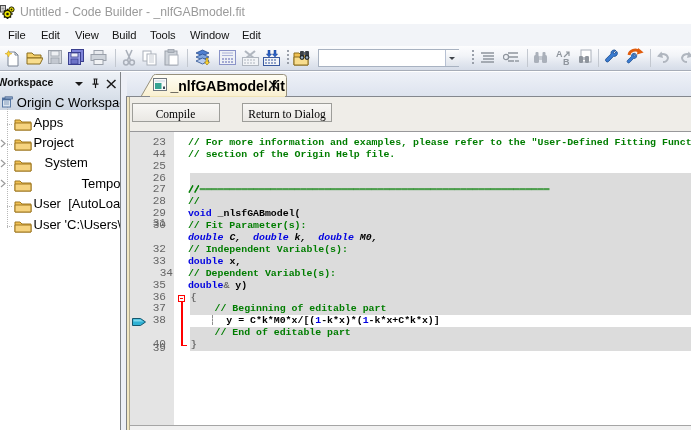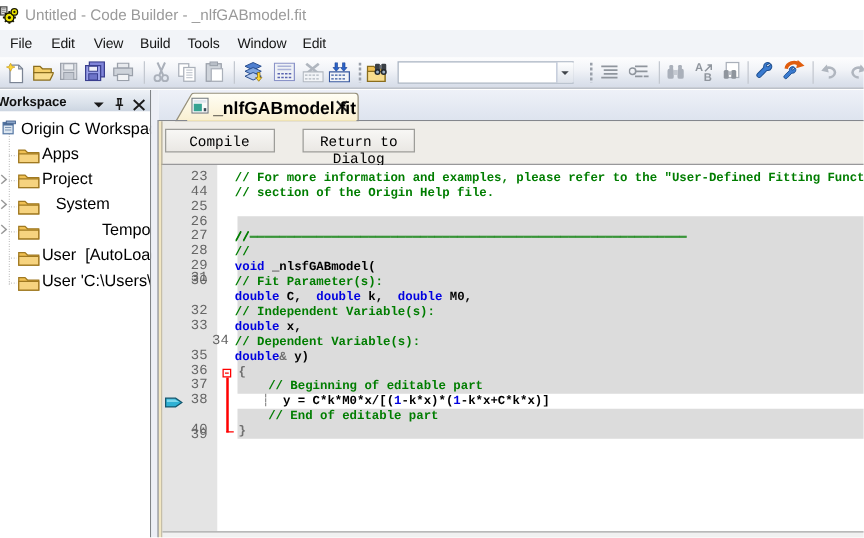--- a/index.html
+++ b/index.html
@@ -7,40 +7,40 @@
   .abs{position:absolute;}
   
   #titlebar{left:0;top:0;width:691px;height:24px;background:#fff;}
   #titletext{left:20px;top:4.5px;font-size:12.2px;color:#9a9a9a;}
   #menubar{left:0;top:24px;width:691px;height:22px;background:#f2f4f8;}
   .mi{position:absolute;top:28.8px;font-size:11.2px;color:#141414;letter-spacing:-0.1px;}
   #toolbar{left:0;top:46px;width:691px;height:24px;
      background:linear-gradient(#fdfdfe,#f2f4f8 40%,#e0e5ee 75%,#d6dce8);border-bottom:1px solid #a7adb8;}
   .tsep{position:absolute;top:49px;width:1px;height:18px;background:#c3c8d0;}
   
-  #wshead{left:0;top:72px;width:121px;height:17px;
+  #wshead{left:0;top:72px;width:121px;height:38px;
      background:linear-gradient(#eef2f7,#dbe2eb 60%,#ccd5e1);}
   #wshead .t{position:absolute;left:-2.5px;top:4.4px;font-size:10.5px;font-weight:bold;color:#101010;}
   #wsbody{left:0;top:94px;width:120px;height:336px;background:#fff;}
   #wsborder{left:120px;top:72px;width:1px;height:358px;background:#808387;}
   #gap1{left:121px;top:72px;width:6px;height:358px;background:#edeff6;}
   .trow{position:absolute;font-size:13px;color:#000;white-space:pre;}
   
   #tabbar{left:127px;top:72px;width:564px;height:25px;
      background:linear-gradient(#eef1f8,#dde3ee);}
   #tabline1{left:127px;top:96px;width:23px;height:1.3px;background:#84878d;}
   #tabline2{left:285px;top:96px;width:406px;height:1.3px;background:#84878d;}
   #tabline3{left:150px;top:96px;width:135px;height:1.3px;background:#efe3b4;}
   #tab{left:140px;top:73.5px;}
   #tabtext{left:170.5px;top:78.1px;font-size:14px;font-weight:bold;color:#000;}
   
   #btnstrip{left:127px;top:97.3px;width:564px;height:34px;background:#efede8;border-bottom:1px solid #98989a;}
   .wbtn{position:absolute;top:103px;height:19px;background:linear-gradient(#f8f7f5,#eae8e4);
         border:1px solid #9d9d99;font-size:11.5px;color:#000;text-align:center;
-        font-family:Liberation Mono, monospace;box-sizing:border-box;padding-top:4px;}
+        font-family:Liberation Serif, serif;box-sizing:border-box;padding-top:4px;}
   
   #vline1{left:126.3px;top:96px;width:1px;height:334px;background:#7e8084;}
   #vtan{left:127.3px;top:97.3px;width:2px;height:332.7px;background:#f2e7c3;}
   #vtan2{left:129.3px;top:97.3px;width:0.8px;height:332.7px;background:#b3ab90;}
   #gutter{left:130px;top:132.3px;width:44px;height:292.7px;background:#e4e4e4;}
   #chkmargin{left:174px;top:132.3px;width:15.7px;height:292.7px;background:#fff;}
   .checker{background-image:
      linear-gradient(45deg,#e3e3e3 25%,transparent 25%,transparent 75%,#e3e3e3 75%),
      linear-gradient(45deg,#e3e3e3 25%,transparent 25%,transparent 75%,#e3e3e3 75%);
      background-size:2px 2px;background-position:0 0,1px 1px;}
@@ -348,34 +348,34 @@
 <div class="ln" style="left:130px;top:148.7px;">44</div>
 <div class="ln" style="left:130px;top:160.6px;">25</div>
 <div class="ln" style="left:130px;top:172.5px;">26</div>
 <div class="ln" style="left:130px;top:184.4px;">27</div>
 <div class="ln" style="left:130px;top:196.3px;">28</div>
 <div class="ln" style="left:130px;top:208.2px;">29</div>
 <div class="ln" style="left:130px;top:220.1px;">30</div>
 <div class="ln" style="left:130px;top:218px;">31</div>
 <div class="ln" style="left:130px;top:243.9px;">32</div>
 <div class="ln" style="left:130px;top:255.8px;">33</div>
-<div class="ln" style="left:128px;top:267.7px;padding-left:19px;">34</div>
+<div class="ln" style="left:118px;top:267.7px;padding-left:19px;">34</div>
 <div class="ln" style="left:130px;top:279.6px;">35</div>
 <div class="ln" style="left:130px;top:291.5px;">36</div>
 <div class="ln" style="left:130px;top:303.4px;">37</div>
 <div class="ln" style="left:130px;top:315.3px;">38</div>
 <div class="ln" style="left:130px;top:343px;">39</div>
 <div class="ln" style="left:130px;top:339.1px;">40</div>
 <div class="cl grn" style="left:187.9px;top:136.8px;">// For more information and examples, please refer to the "User-Defined Fitting Function"</div>
 <div class="cl grn" style="left:187.9px;top:148.7px;">// section of the Origin Help file.</div>
 <div class="cl grn" style="left:187.9px;top:184.4px;text-shadow:0 0.5px 0 #007d00;">//───────────────────────────────────────────────────────────</div>
 <div class="cl grn" style="left:187.9px;top:196.3px;">//</div>
 <div class="cl" style="left:187.9px;top:208.2px;"><span class="blu">void</span> _nlsfGABmodel(</div>
 <div class="cl grn" style="left:187.9px;top:220.1px;text-align:center;">// Fit Parameter(s):</div>
-<div class="cl" style="left:187.9px;top:232.0px;"><span class="blu">double</span> C,  <span class="blu">double</span> k,  <span class="blu">double</span> M0,</div>
+<div class="cl" style="left:187.9px;top:232.0px;font-style:italic;"><span class="blu">double</span> C,  <span class="blu">double</span> k,  <span class="blu">double</span> M0,</div>
 <div class="cl grn" style="left:187.9px;top:243.9px;">// Independent Variable(s):</div>
 <div class="cl" style="left:187.9px;top:255.8px;"><span class="blu">double</span> x,</div>
 <div class="cl grn" style="left:187.9px;top:267.7px;text-align:right;">// Dependent Variable(s):</div>
 <div class="cl" style="left:187.9px;top:279.6px;"><span class="blu">double</span><span class="gry">&amp;</span> y)</div>
 <div class="cl gry" style="left:190.8px;top:291.5px;">{</div>
 <div class="cl grn" style="left:214.5px;top:303.4px;">// Beginning of editable part</div>
 <div class="cl" style="left:214.5px;top:315.3px;">  y = C*k*M0*x/[(<span class="blu">1</span>-k*x)*(<span class="blu">1</span>-k*x+C*k*x)]</div>
 <div class="cl grn" style="left:214.5px;top:327.2px;">// End of editable part</div>
 <div class="cl gry" style="left:190.8px;top:339.1px;">}</div>
 

